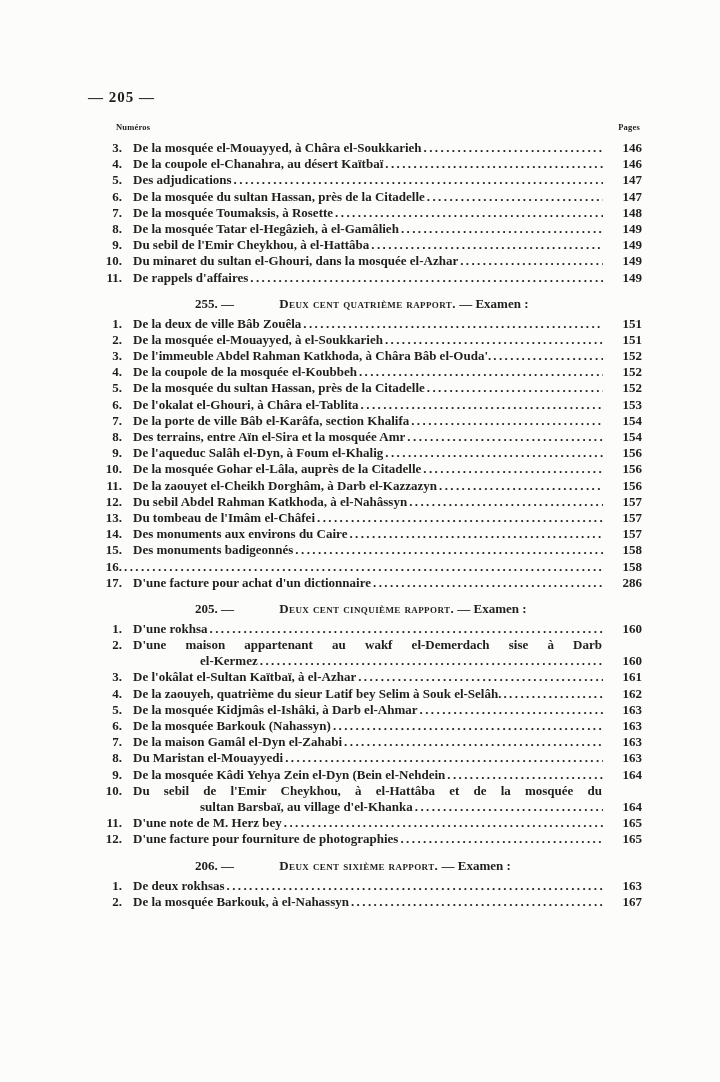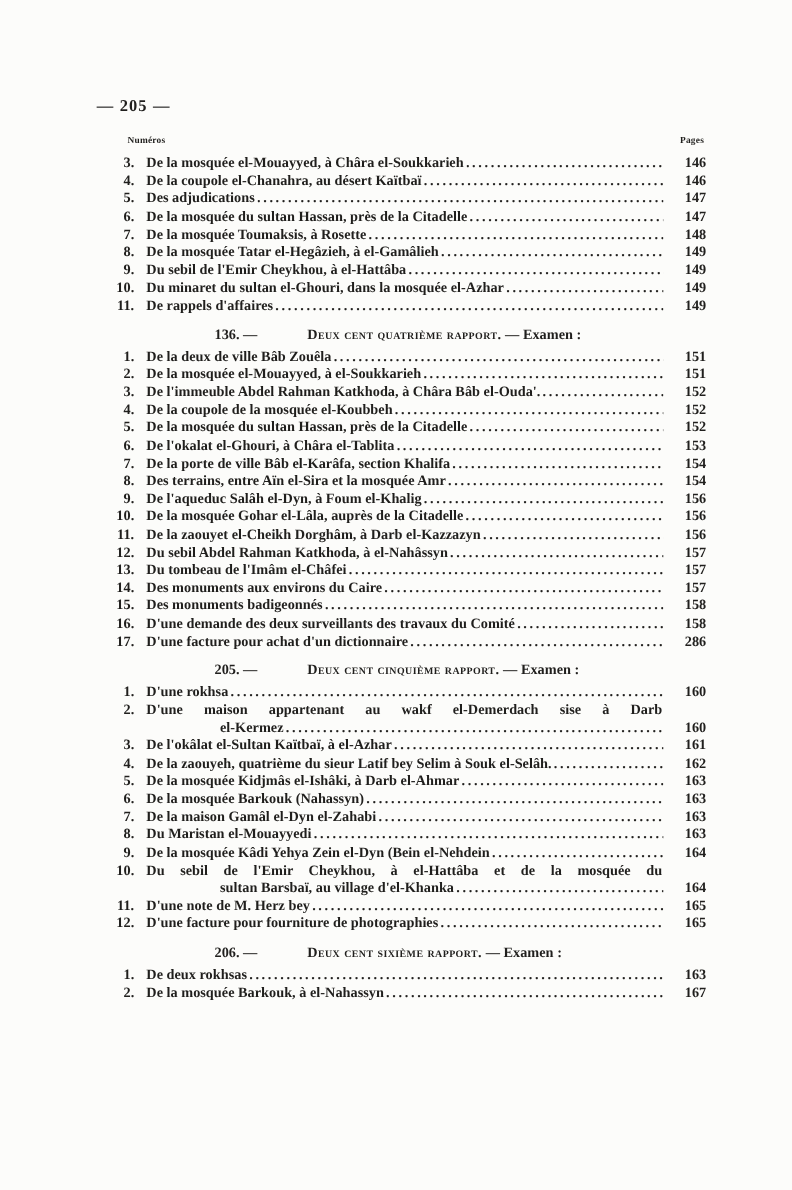--- a/index.html
+++ b/index.html
@@ -144,21 +144,21 @@
             <div class="row">
     <span class="no">11.</span>
     <span class="txt">De rappels d'affaires</span>
     <span class="leader"></span>
     <span class="pg">149</span>
   </div>
           </div>
   </div>
         <div class="section">
     <div class="sec-head">
-      <span class="sh-prefix">136. — </span><span class="sh-title">Deux cent quatrième rapport.</span><span class="sh-tail"> — Examen :</span>
+      <span class="sh-prefix">255. — </span><span class="sh-title">Deux cent quatrième rapport.</span><span class="sh-tail"> — Examen :</span>
     </div>
     <div class="items">
             <div class="row">
     <span class="no">1.</span>
     <span class="txt">De la deux de ville Bâb Zouêla</span>
     <span class="leader"></span>
     <span class="pg">151</span>
   </div>
             <div class="row">
     <span class="no">2.</span>
@@ -239,21 +239,20 @@
     <span class="pg">157</span>
   </div>
             <div class="row">
     <span class="no">15.</span>
     <span class="txt">Des monuments badigeonnés</span>
     <span class="leader"></span>
     <span class="pg">158</span>
   </div>
             <div class="row">
     <span class="no">16.</span>
-    <span class="txt">D'une demande des deux surveillants des travaux du Comité</span>
     <span class="leader"></span>
     <span class="pg">158</span>
   </div>
             <div class="row">
     <span class="no">17.</span>
     <span class="txt">D'une facture pour achat d'un dictionnaire</span>
     <span class="leader"></span>
     <span class="pg">286</span>
   </div>
           </div>

